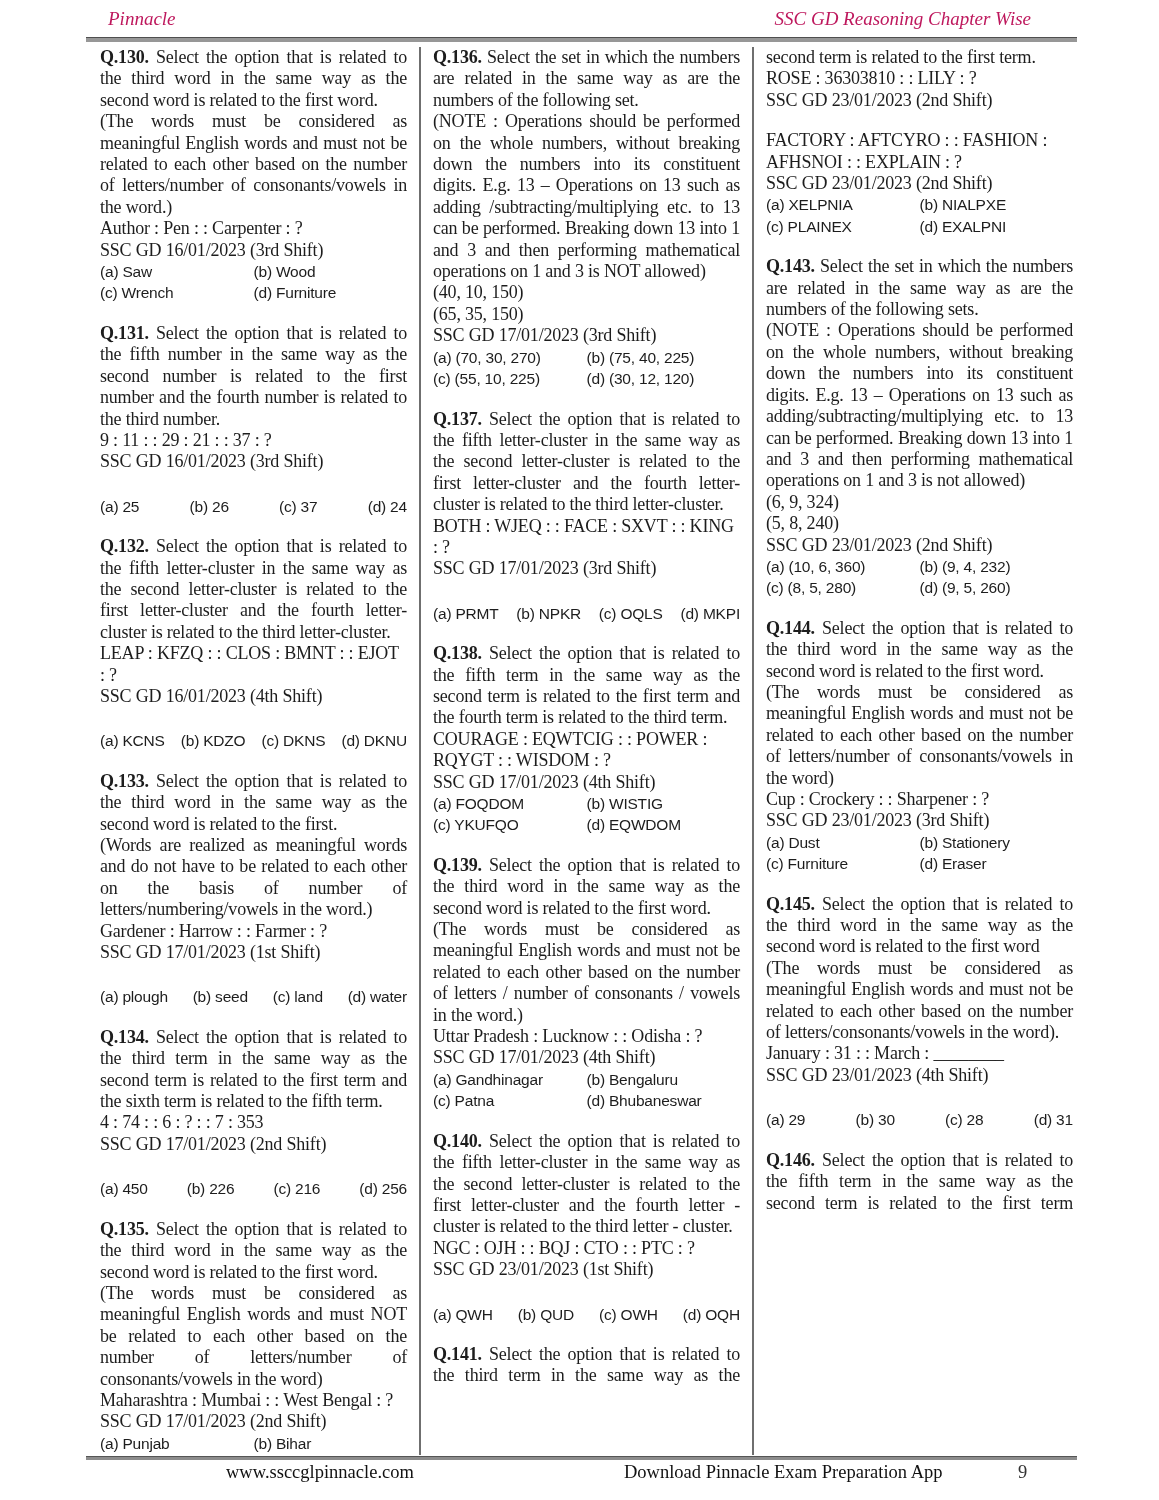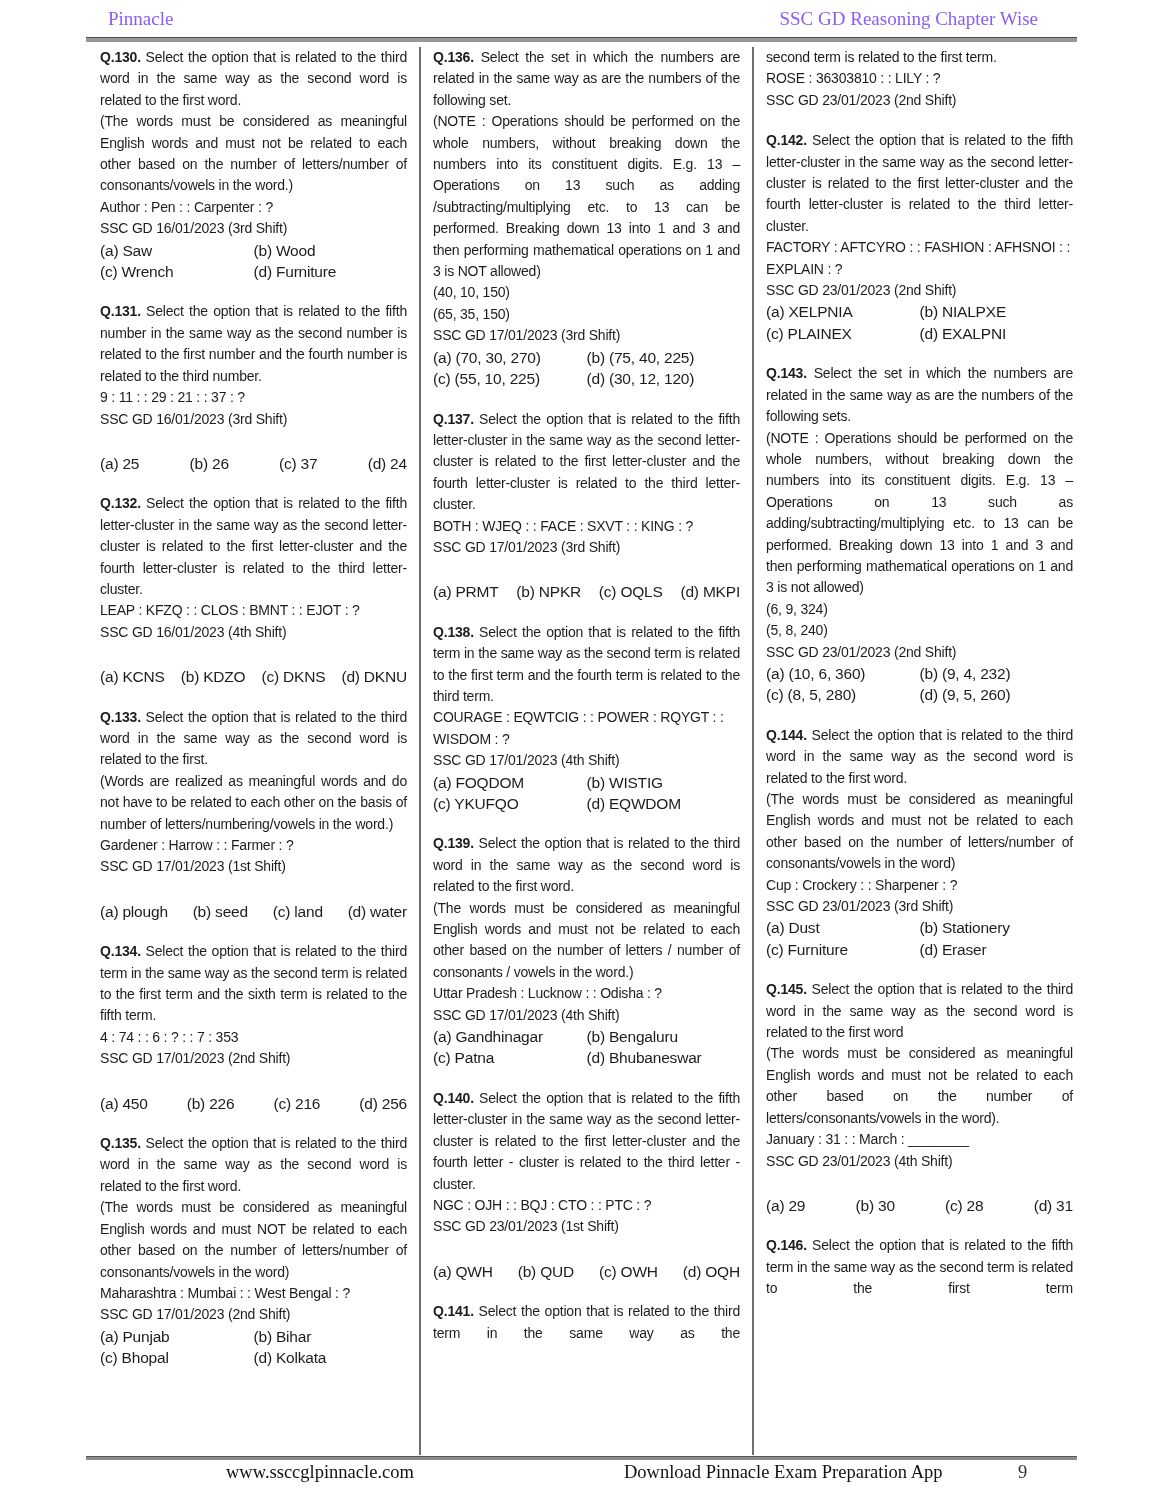--- a/index.html
+++ b/index.html
@@ -2,38 +2,38 @@
 <html><head>
 <meta charset="utf-8">
 <style>
   html,body { margin:0; padding:0; background:#e8e8e8; }
   .page {
     position:relative; width:1159px; height:1500px; background:#ffffff;
     font-family:"Liberation Sans", sans-serif; color:#1d1d1d; overflow:hidden;
     margin:0 auto;
   }
   .header {
-    position:absolute; top:8px; left:108px; right:121px;
+    position:absolute; top:8px; left:108px; right:128px;
     display:flex; justify-content:space-between; align-items:flex-end;
-    font-family:"Liberation Serif", serif; font-size:19px; color:#8b5cf6;
+    font-family:"Liberation Serif", serif; font-size:19px; color:#be185d;font-style:italic;
   }
   .header-rule {
     position:absolute; top:37px; left:86px; right:82px; height:4px;
     background:#979797; border-top:1px solid #4f4f4f;
   }
   .content { position:absolute; top:47px; left:0; right:0; height:1408px; overflow:hidden; }
   .col { position:absolute; top:0; width:307px; }
   .col-1 { left:100px; }
   .col-2 { left:433px; }
   .col-3 { left:766px; }
   .divider { position:absolute; top:0; bottom:0; width:2px; background:#6f6f6f; }
   .divider-1 { left:419px; }
   .divider-2 { left:752px; }
   .qb { margin:0 0 19px 0; }
-  .para, .line { margin:0; font-size:14px; line-height:21.4px; letter-spacing:-0.2px; }
+  .para, .line { margin:0; font-size:18px; line-height:21.4px; letter-spacing:-0.2px;font-family:Liberation Serif, serif; }
   .para { text-align:justify; }
   .para.cut { text-align-last:justify; }
   .qnum { font-weight:bold; }
   .opts { font-size:15.5px; line-height:21.4px; letter-spacing:-0.2px; }
   .opts.grid { display:grid; grid-template-columns:50% 50%; }
   .opts.row { display:flex; justify-content:space-between;margin-top:23px; }
   .footer-rule {
     position:absolute; top:1456px; left:86px; right:82px; height:3px;
     background:#8c8c8c; border-top:1px solid #555;
   }
@@ -224,22 +224,20 @@
 
     <div class="col col-3">
 
       <section class="qb">
         <p class="para">second term is related to the first term.</p>
         <p class="line">ROSE : 36303810 : : LILY : ?</p>
         <p class="line">SSC GD 23/01/2023 (2nd Shift)</p>
       </section>
 
       <section class="qb">
-        <p class="para"><span class="qnum">Q.142.</span>
-          <span>Select the option that is related to the fifth letter-cluster in the same way as the second letter-cluster is related to the first letter-cluster and the fourth letter-cluster is related to the third letter-cluster.</span></p>
         <p class="line">FACTORY : AFTCYRO : : FASHION : AFHSNOI : : EXPLAIN : ?</p>
         <p class="line">SSC GD 23/01/2023 (2nd Shift)</p>
         <div class="opts grid">
           <span>(a) XELPNIA</span>
           <span>(b) NIALPXE</span>
           <span>(c) PLAINEX</span>
           <span>(d) EXALPNI</span>
         </div>
       </section>
 

